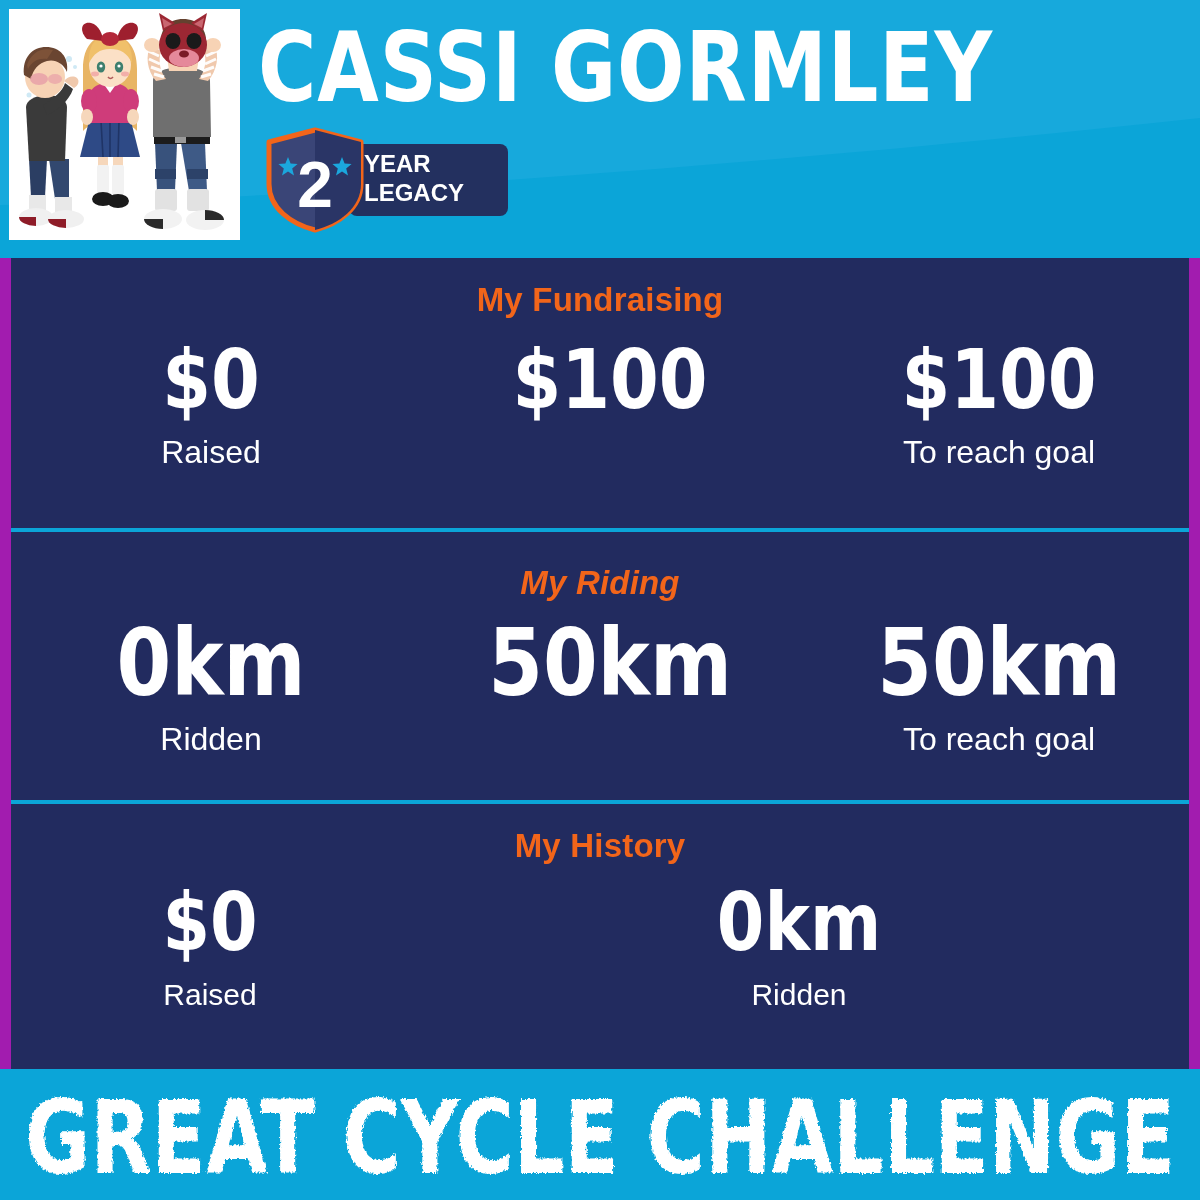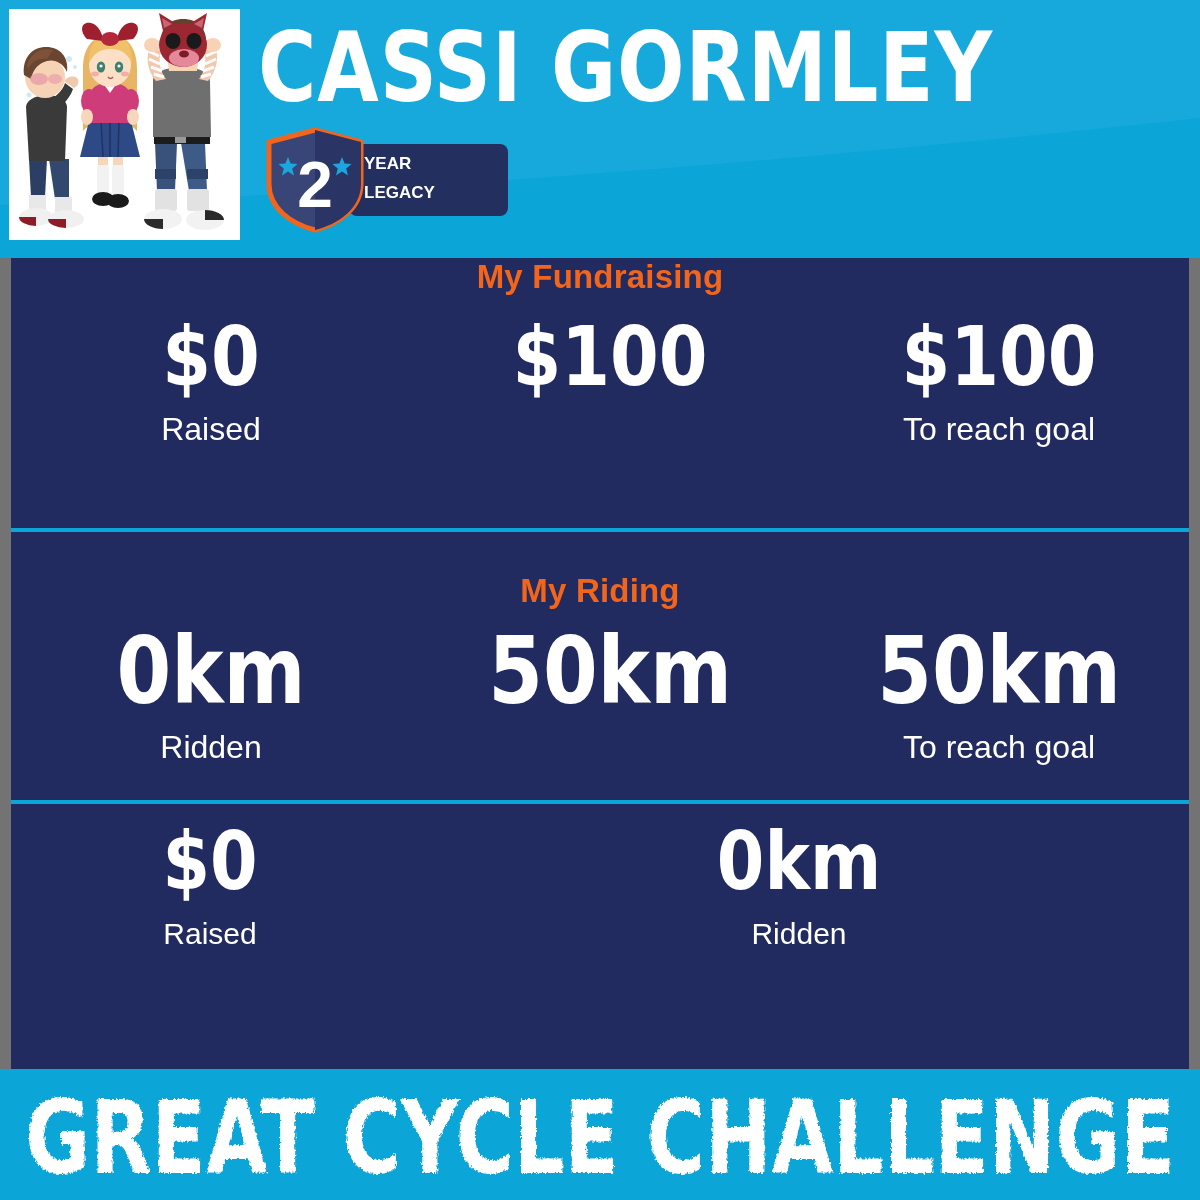--- a/index.html
+++ b/index.html
@@ -11,21 +11,21 @@
     height: 1200px;
     overflow: hidden;
     font-family: "Liberation Sans", sans-serif;
     background: #0ba5d8;
   }
 
   #poster {
     position: relative;
     width: 1200px;
     height: 1200px;
-    background: #737373;
+    background: #a21caf;
     overflow: hidden;
   }
 
   
   .header {
     position: absolute;
     left: 0; top: 0;
     width: 1200px;
     height: 258px;
     overflow: hidden;
@@ -85,21 +85,21 @@
     border-radius: 8px;
   }
   .legacy-plate-text {
     position: absolute;
     left: 101px;
     top: 23px;
     width: 150px;
     color: #ffffff;
     font-family: "Liberation Sans", sans-serif;
     font-weight: bold;
-    font-size: 17px;
+    font-size: 24px;
     line-height: 29px;
     letter-spacing: 0px;
     text-transform: uppercase;
   }
   .shield-wrap {
     position: absolute;
     left: 0;
     top: 0;
     width: 104px;
     height: 108px;
@@ -126,23 +126,24 @@
   .section-2 { height: 272px; }
   .section-3 { height: 265px; }
 
   .section-title {
     text-align: center;
     color: #f2651a;
     font-family: "Liberation Sans", sans-serif;
     font-weight: bold;
     font-size: 33px;
     line-height: 38px;
+    padding-top: 23px;
     letter-spacing: 0.2px;
   }
-  .section-2 .section-title { padding-top: 40px; }
+  .section-2 .section-title { padding-top: 32px; font-style: italic; }
   .section-3 .section-title { padding-top: 23px; }
 
   .stats-row {
     display: flex;
     width: 100%;
   }
   .stat {
     flex: 1 1 0;
     text-align: center;
     color: #ffffff;
@@ -396,20 +397,21 @@
           <div class="stat-value">50km</div>
         </div>
         <div class="stat col-3">
           <div class="stat-value">50km</div>
           <div class="stat-label">To reach goal</div>
         </div>
       </div>
     </div>
 
     <div class="section section-3">
+      <div class="section-title">My History</div>
       <div class="stats-row">
         <div class="stat col-2">
           <div class="stat-value">$0</div>
           <div class="stat-label">Raised</div>
         </div>
         <div class="stat col-3">
           <div class="stat-value">0km</div>
           <div class="stat-label">Ridden</div>
         </div>
       </div>

